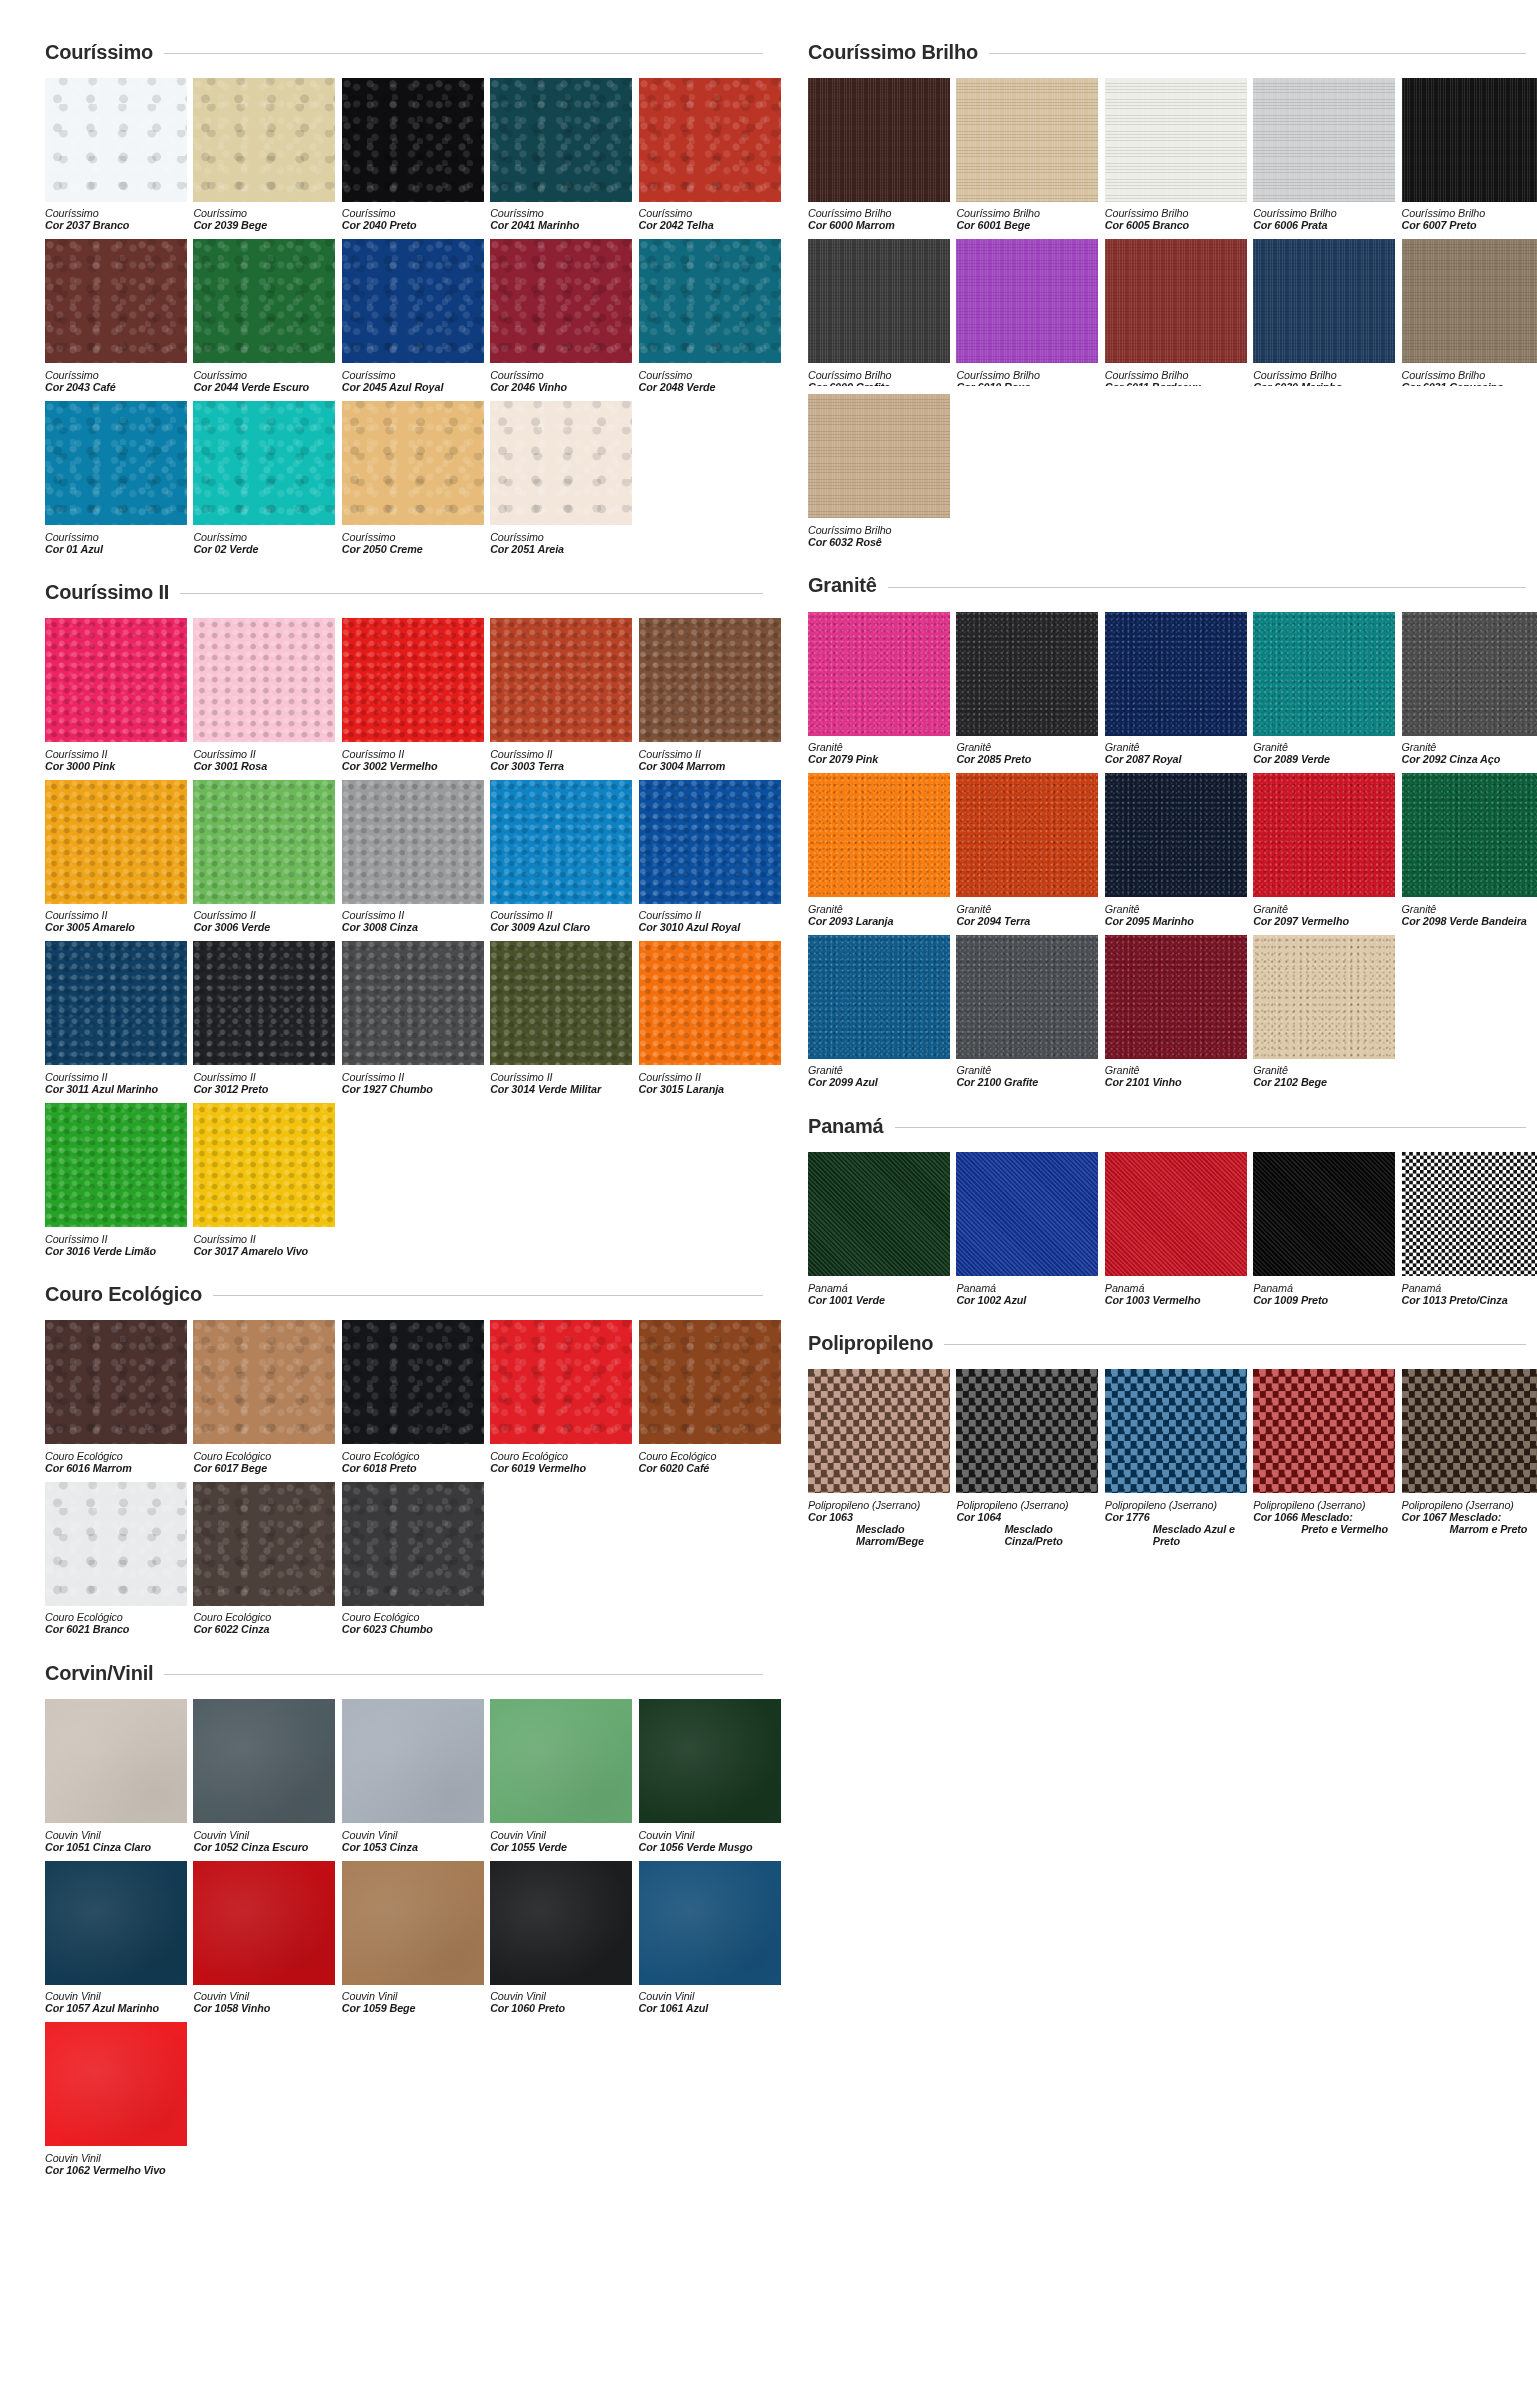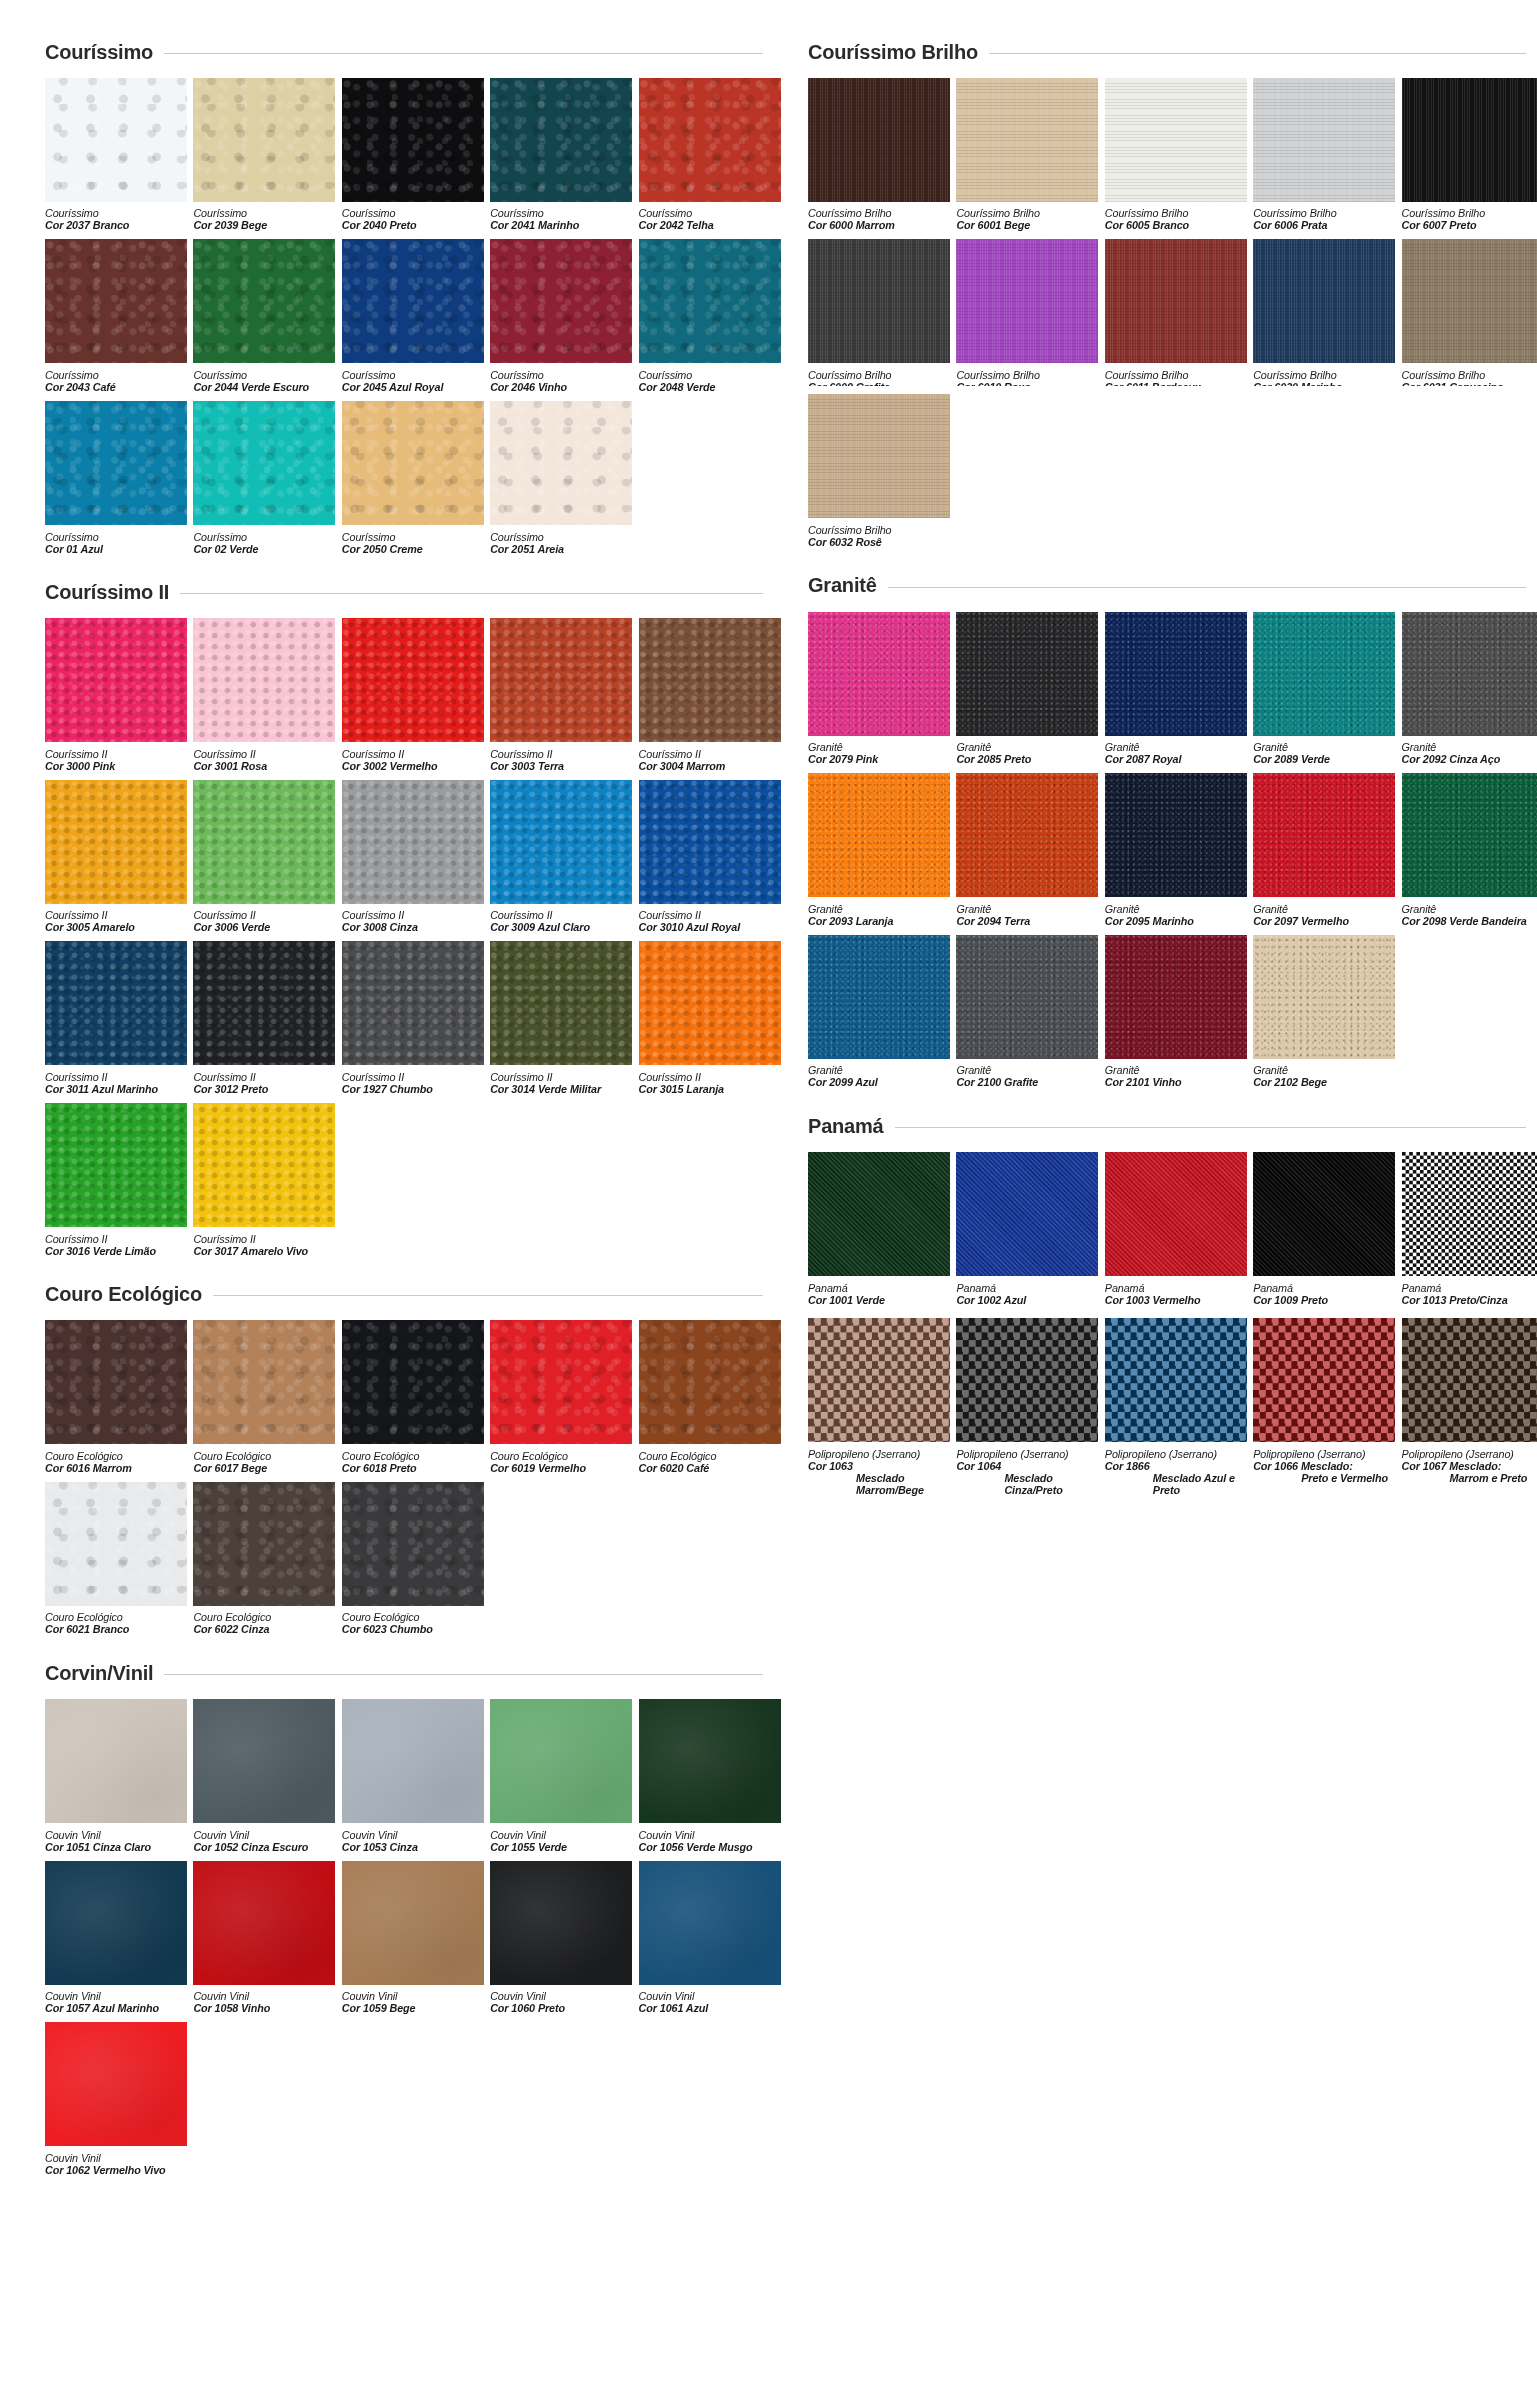--- a/index.html
+++ b/index.html
@@ -551,32 +551,36 @@
             <div class="chip tex-weave" title="Panamá Cor 1009 Preto" style="background-color: rgb(5, 5, 5);"></div>
             <div class="caption"><span class="l1">Panamá</span><span class="l2">Cor 1009 Preto</span></div>
           </div>
           <div class="cell">
             <div class="chip tex-check" title="Panamá Cor 1013 Preto/Cinza" style="background-color: rgb(207, 207, 207);"></div>
             <div class="caption"><span class="l1">Panamá</span><span class="l2">Cor 1013 Preto/Cinza</span></div>
           </div>
         </div>
       </div>
       <div class="section">
+        <div class="section-head">
+          <div class="section-title">Polipropileno</div>
+          <div class="section-rule"></div>
+        </div>
         <div class="grid">
           <div class="cell">
             <div class="chip tex-mesh" title="Polipropileno (Jserrano) Cor 1063" style="background-color: rgb(168, 118, 94);"></div>
             <div class="caption"><span class="l1">Polipropileno (Jserrano)</span><span class="l2">Cor 1063</span><span class="l3">Mesclado Marrom/Bege</span></div>
           </div>
           <div class="cell">
             <div class="chip tex-mesh" title="Polipropileno (Jserrano) Cor 1064" style="background-color: rgb(44, 44, 46);"></div>
             <div class="caption"><span class="l1">Polipropileno (Jserrano)</span><span class="l2">Cor 1064</span><span class="l3">Mesclado Cinza/Preto</span></div>
           </div>
           <div class="cell">
             <div class="chip tex-mesh" title="Polipropileno (Jserrano) Cor 1065" style="background-color: rgb(13, 87, 144);"></div>
-            <div class="caption"><span class="l1">Polipropileno (Jserrano)</span><span class="l2">Cor 1866</span><span class="l3">Mesclado Azul e Preto</span></div>
+            <div class="caption"><span class="l1">Polipropileno (Jserrano)</span><span class="l2">Cor 1776</span><span class="l3">Mesclado Azul e Preto</span></div>
           </div>
           <div class="cell">
             <div class="chip tex-mesh" title="Polipropileno (Jserrano) Cor 1066 Mesclado:" style="background-color: rgb(180, 28, 28);"></div>
             <div class="caption"><span class="l1">Polipropileno (Jserrano)</span><span class="l2">Cor 1066 Mesclado:</span><span class="l3">Preto e Vermelho</span></div>
           </div>
           <div class="cell">
             <div class="chip tex-mesh" title="Polipropileno (Jserrano) Cor 1067 Mesclado:" style="background-color: rgb(74, 52, 35);"></div>
             <div class="caption"><span class="l1">Polipropileno (Jserrano)</span><span class="l2">Cor 1067 Mesclado:</span><span class="l3">Marrom e Preto</span></div>
           </div>
         </div>

